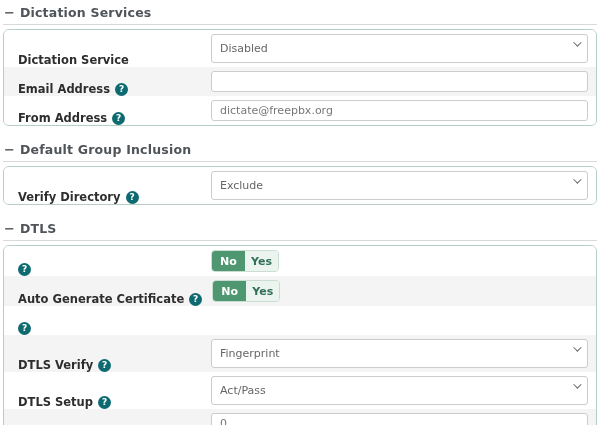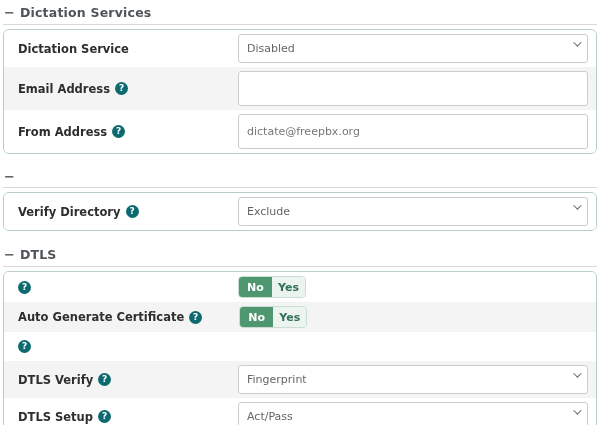--- a/index.html
+++ b/index.html
@@ -32,24 +32,23 @@
   }
   .panel {
     margin-top: 4px;
     border: 1px solid var(--panel-border, #b7cfc2);
     border-radius: 6px;
     overflow: hidden;
     background: #fff;
   }
   .row {
     display: flex;
-    align-items: center;
+    align-items: flex-end;
     min-height: 29px;
     background: #fff;
-    gap: 27px;
   }
   .row:nth-child(even) { background: var(--row-alt, #f4f4f4); }
   .label-cell {
     flex: 0 0 207px;
     padding: 0 10px 0 14px;
     display: flex;
     align-items: center;
     gap: 5px;
   }
   .row-label-text {
@@ -97,21 +96,21 @@
     position: absolute;
     right: 9px; top: 7px;
     width: 6px; height: 6px;
     border-right: 1.5px solid #666;
     border-bottom: 1.5px solid #666;
     transform: rotate(45deg) translateY(-2px);
     pointer-events: none;
   }
   input[type="text"] {
     width: 100%;
-    height: 35px;
+    height: 21px;
     border: 1px solid #ccc;
     border-radius: 3px;
     background: #fff;
     color: #777;
     font-family: "DejaVu Sans", "Liberation Sans", sans-serif;
     font-size: 11px;
     padding: 0 8px;
     outline: none;
   }
   .toggle {
@@ -177,20 +176,21 @@
     <div class="control-cell">
             <input type="text" value="dictate@freepbx.org" style="">
           </div>
   </div>
 </div>
   </div>
 
   <div class="section">
     <div class="sec-header">
       <span class="collapse-glyph">−</span>
+      <span class="sec-title">Default Group Inclusion</span>
     </div>
     <div class="panel">
   <div class="row">
     <div class="label-cell">
       <span class="row-label-text">Verify Directory</span>
       <span class="help">?</span>
     </div>
     <div class="control-cell">
             <div class="select-wrap"><select><option>Exclude</option></select><span class="chev"></span></div>
           </div>

